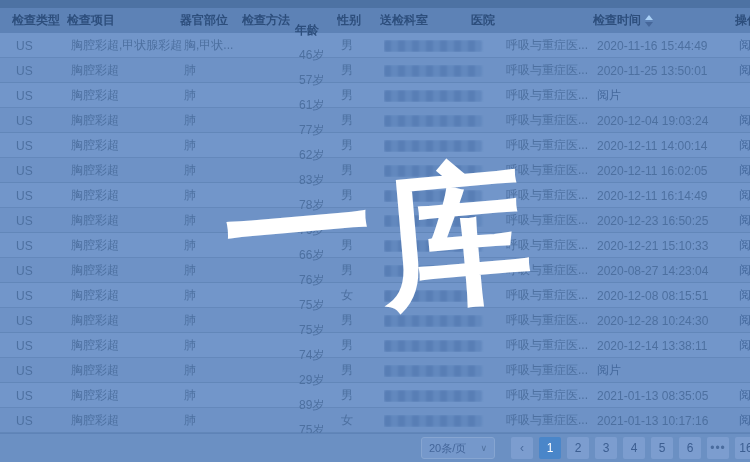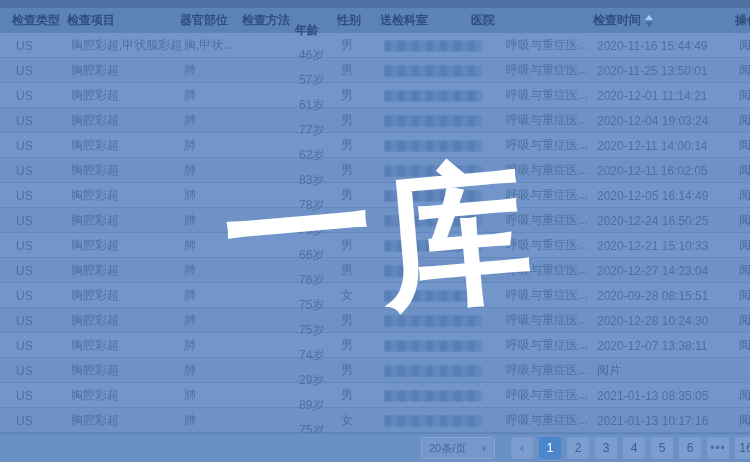--- a/index.html
+++ b/index.html
@@ -128,21 +128,20 @@
         <div class="cell c-type"><span>US</span></div>
         <div class="cell c-item"><span>胸腔彩超</span></div>
         <div class="cell c-organ"><span>肺</span></div>
         <div class="cell c-method"><span></span></div>
         <div class="cell c-age"><span>61岁</span></div>
         <div class="cell c-gender"><span>男</span></div>
         <div class="cell c-hospital">
           <div class="redact"></div>
         </div>
         <div class="cell c-dept"><span>呼吸与重症医...</span></div>
-        <div class="cell c-time"><span>2020-12-01 11:14:21</span></div>
         <div class="cell c-action"><span class="link">阅片</span></div>
       </div>
       <div class="row even">
         <div class="cell c-type"><span>US</span></div>
         <div class="cell c-item"><span>胸腔彩超</span></div>
         <div class="cell c-organ"><span>肺</span></div>
         <div class="cell c-method"><span></span></div>
         <div class="cell c-age"><span>77岁</span></div>
         <div class="cell c-gender"><span>男</span></div>
         <div class="cell c-hospital">
@@ -184,35 +183,35 @@
         <div class="cell c-type"><span>US</span></div>
         <div class="cell c-item"><span>胸腔彩超</span></div>
         <div class="cell c-organ"><span>肺</span></div>
         <div class="cell c-method"><span></span></div>
         <div class="cell c-age"><span>78岁</span></div>
         <div class="cell c-gender"><span>男</span></div>
         <div class="cell c-hospital">
           <div class="redact"></div>
         </div>
         <div class="cell c-dept"><span>呼吸与重症医...</span></div>
-        <div class="cell c-time"><span>2020-12-05 16:14:49</span></div>
+        <div class="cell c-time"><span>2020-12-11 16:14:49</span></div>
         <div class="cell c-action"><span class="link">阅片</span></div>
       </div>
       <div class="row even">
         <div class="cell c-type"><span>US</span></div>
         <div class="cell c-item"><span>胸腔彩超</span></div>
         <div class="cell c-organ"><span>肺</span></div>
         <div class="cell c-method"><span></span></div>
         <div class="cell c-age"><span>76岁</span></div>
         <div class="cell c-gender"><span>女</span></div>
         <div class="cell c-hospital">
           <div class="redact"></div>
         </div>
         <div class="cell c-dept"><span>呼吸与重症医...</span></div>
-        <div class="cell c-time"><span>2020-12-24 16:50:25</span></div>
+        <div class="cell c-time"><span>2020-12-23 16:50:25</span></div>
         <div class="cell c-action"><span class="link">阅片</span></div>
       </div>
       <div class="row odd">
         <div class="cell c-type"><span>US</span></div>
         <div class="cell c-item"><span>胸腔彩超</span></div>
         <div class="cell c-organ"><span>肺</span></div>
         <div class="cell c-method"><span></span></div>
         <div class="cell c-age"><span>66岁</span></div>
         <div class="cell c-gender"><span>男</span></div>
         <div class="cell c-hospital">
@@ -226,35 +225,35 @@
         <div class="cell c-type"><span>US</span></div>
         <div class="cell c-item"><span>胸腔彩超</span></div>
         <div class="cell c-organ"><span>肺</span></div>
         <div class="cell c-method"><span></span></div>
         <div class="cell c-age"><span>76岁</span></div>
         <div class="cell c-gender"><span>男</span></div>
         <div class="cell c-hospital">
           <div class="redact"></div>
         </div>
         <div class="cell c-dept"><span>呼吸与重症医...</span></div>
-        <div class="cell c-time"><span>2020-12-27 14:23:04</span></div>
+        <div class="cell c-time"><span>2020-08-27 14:23:04</span></div>
         <div class="cell c-action"><span class="link">阅片</span></div>
       </div>
       <div class="row odd">
         <div class="cell c-type"><span>US</span></div>
         <div class="cell c-item"><span>胸腔彩超</span></div>
         <div class="cell c-organ"><span>肺</span></div>
         <div class="cell c-method"><span></span></div>
         <div class="cell c-age"><span>75岁</span></div>
         <div class="cell c-gender"><span>女</span></div>
         <div class="cell c-hospital">
           <div class="redact"></div>
         </div>
         <div class="cell c-dept"><span>呼吸与重症医...</span></div>
-        <div class="cell c-time"><span>2020-09-28 08:15:51</span></div>
+        <div class="cell c-time"><span>2020-12-08 08:15:51</span></div>
         <div class="cell c-action"><span class="link">阅片</span></div>
       </div>
       <div class="row even">
         <div class="cell c-type"><span>US</span></div>
         <div class="cell c-item"><span>胸腔彩超</span></div>
         <div class="cell c-organ"><span>肺</span></div>
         <div class="cell c-method"><span></span></div>
         <div class="cell c-age"><span>75岁</span></div>
         <div class="cell c-gender"><span>男</span></div>
         <div class="cell c-hospital">
@@ -268,21 +267,21 @@
         <div class="cell c-type"><span>US</span></div>
         <div class="cell c-item"><span>胸腔彩超</span></div>
         <div class="cell c-organ"><span>肺</span></div>
         <div class="cell c-method"><span></span></div>
         <div class="cell c-age"><span>74岁</span></div>
         <div class="cell c-gender"><span>男</span></div>
         <div class="cell c-hospital">
           <div class="redact"></div>
         </div>
         <div class="cell c-dept"><span>呼吸与重症医...</span></div>
-        <div class="cell c-time"><span>2020-12-07 13:38:11</span></div>
+        <div class="cell c-time"><span>2020-12-14 13:38:11</span></div>
         <div class="cell c-action"><span class="link">阅片</span></div>
       </div>
       <div class="row even">
         <div class="cell c-type"><span>US</span></div>
         <div class="cell c-item"><span>胸腔彩超</span></div>
         <div class="cell c-organ"><span>肺</span></div>
         <div class="cell c-method"><span></span></div>
         <div class="cell c-age"><span>29岁</span></div>
         <div class="cell c-gender"><span>男</span></div>
         <div class="cell c-hospital">

